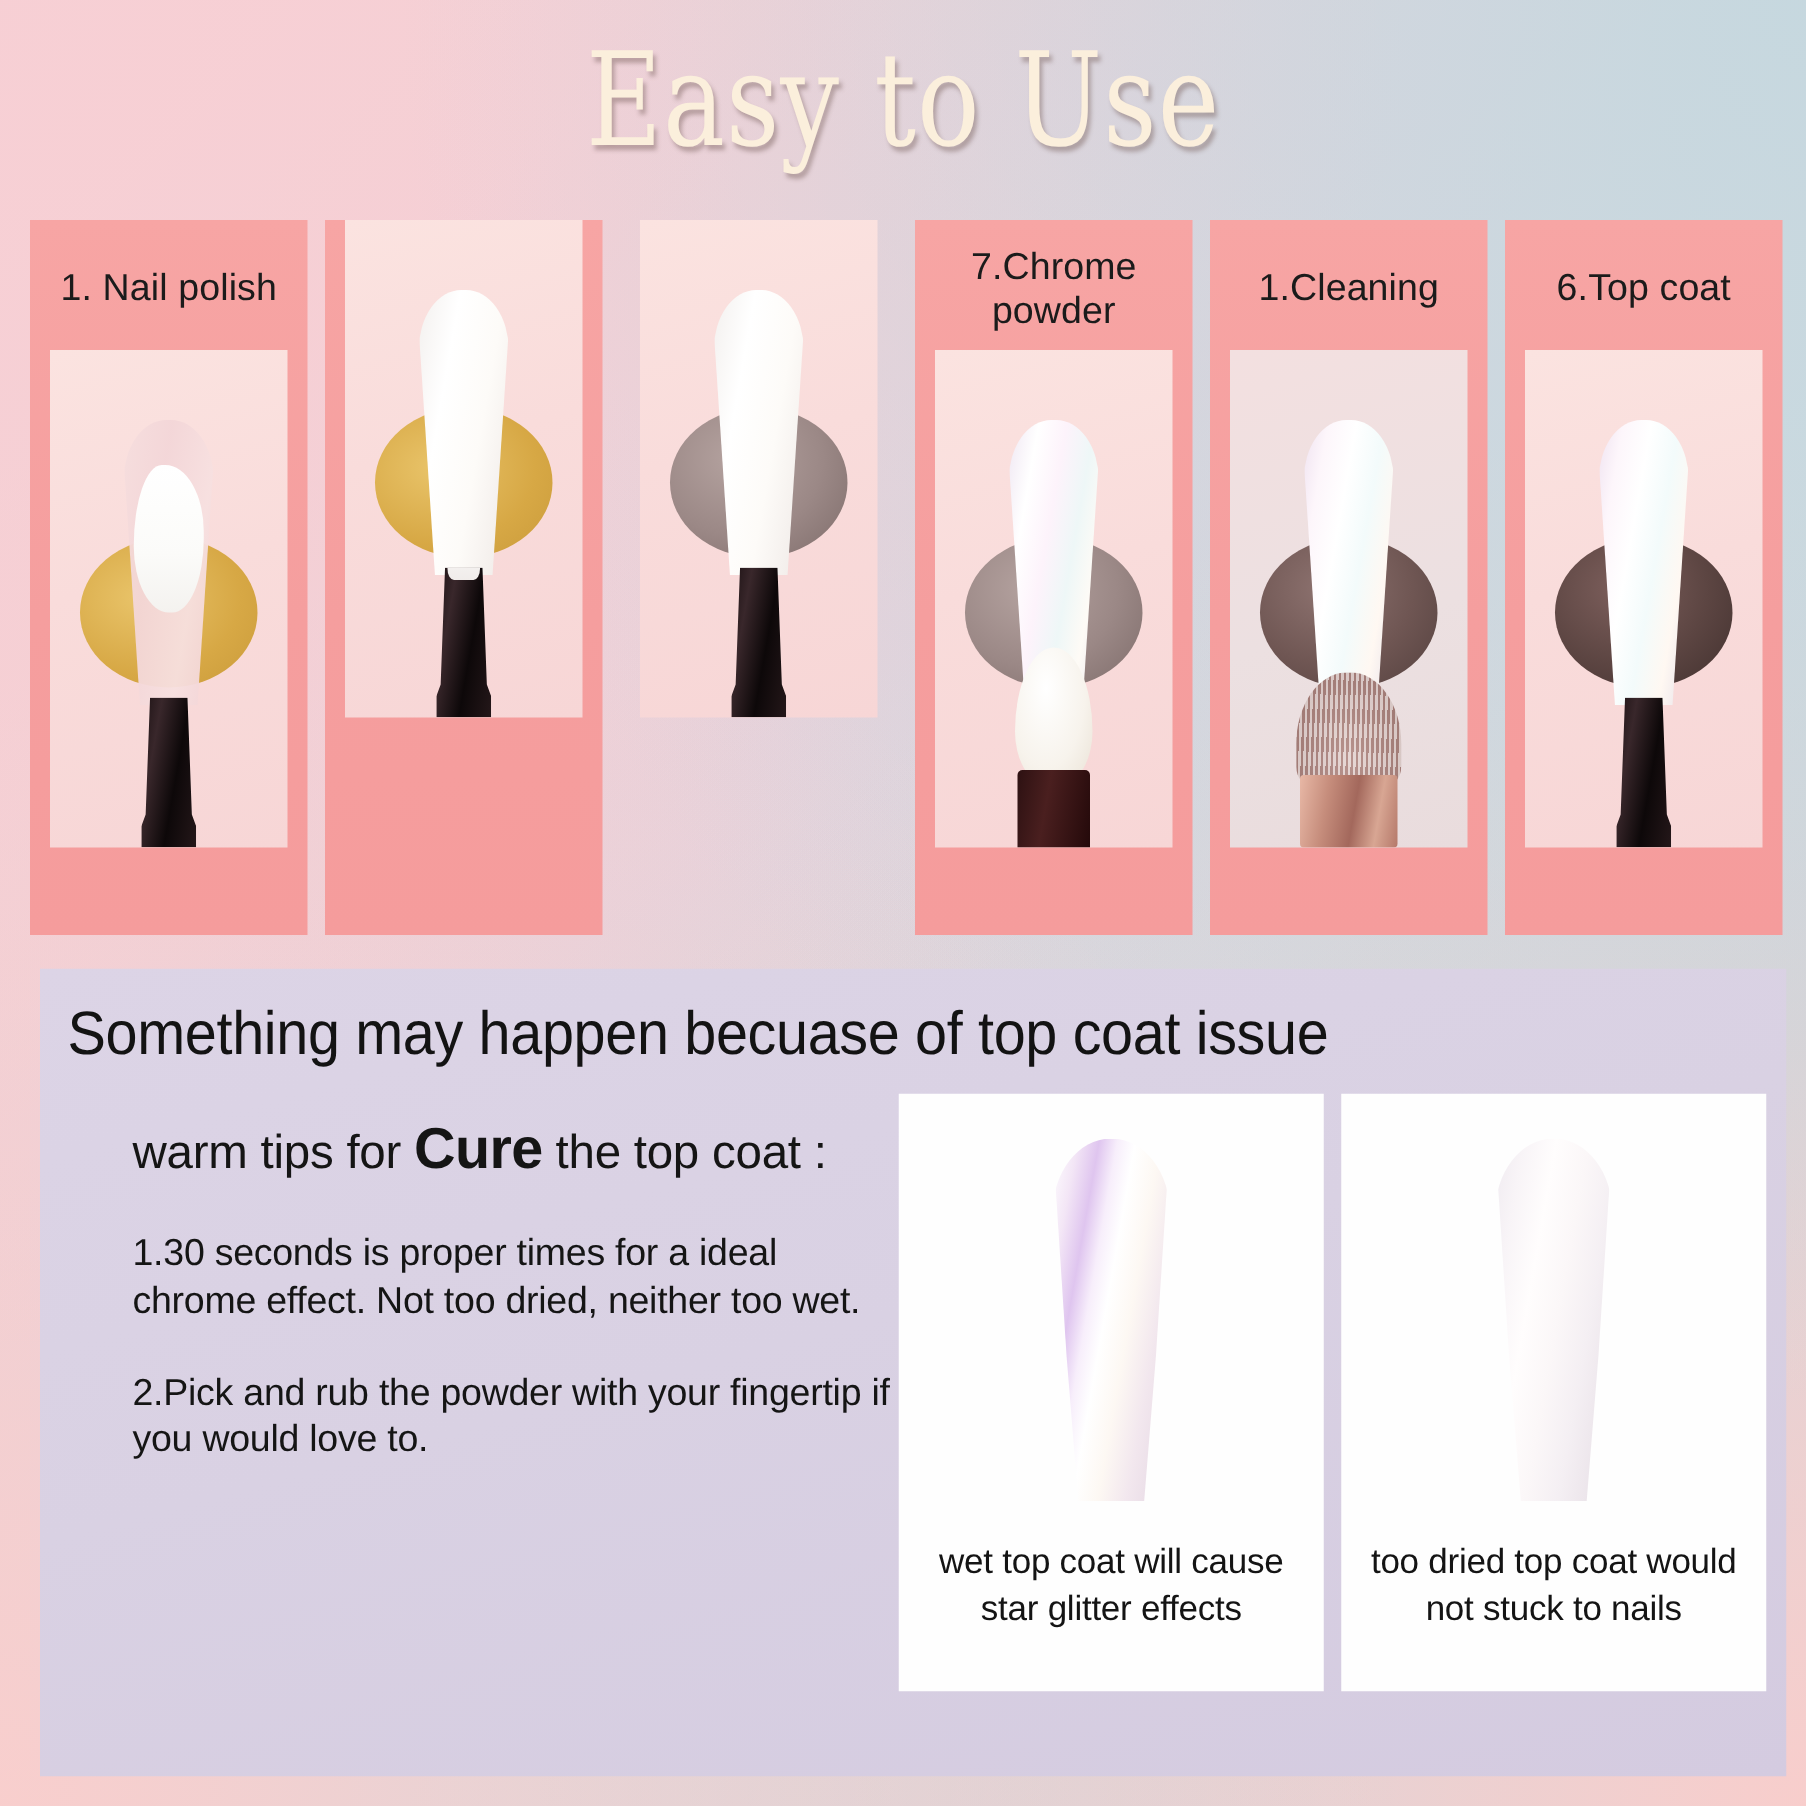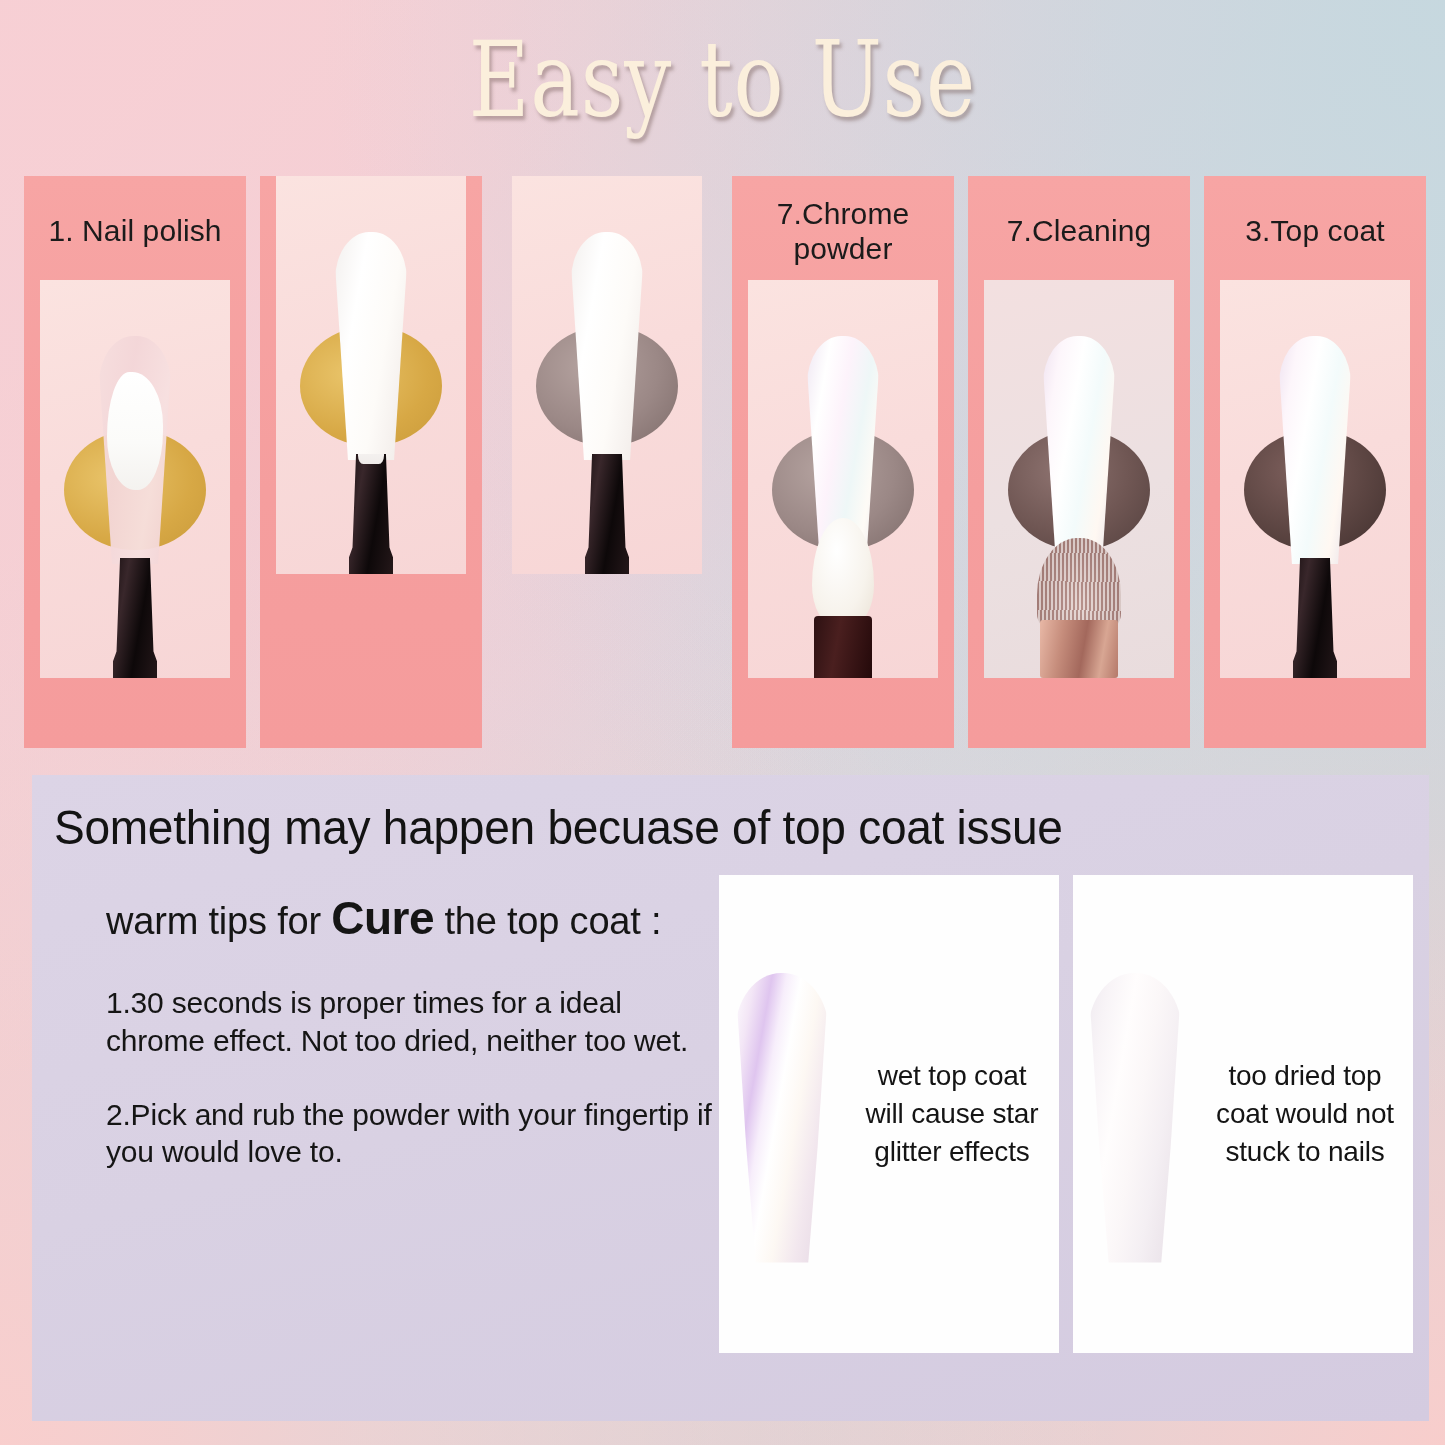--- a/index.html
+++ b/index.html
@@ -183,21 +183,21 @@
     font-size:30px; line-height:1.26; margin-top:36px; letter-spacing:-.2px;
   }
 
   .samples{
     position:absolute; right:16px; top:100px;
     display:flex; gap:14px;
   }
   .sample{
     width:340px; height:478px;
     background:#fefefe;
-    display:flex; align-items:center;
+    display:flex; flex-direction:column; align-items:center;
     position:relative;
   }
   .sample .art{
     position:relative; width:100%; height:355px;
   }
   .long-nail{
     position:absolute; left:50%; top:36px; transform:translateX(-50%);
     width:94px; height:290px;
     clip-path: polygon(14% 0%, 86% 0%, 98% 10%, 88% 60%, 78% 100%, 22% 100%, 12% 60%, 2% 10%);
     border-radius:46px 46px 8px 8px / 60px 60px 8px 8px;
@@ -261,33 +261,33 @@
       <div class="blob stone"></div>
       <div class="nail chrome"></div>
       <div class="sponge">
         <div class="tip"></div>
         <div class="stem"></div>
       </div>
     </div>
   </div>
 
   <div class="card">
-    <div class="card-title">7.Cleaning</div>
+    <div class="card-title">1.Cleaning</div>
     <div class="panel grey">
       <div class="blob stone-d"></div>
       <div class="nail chrome2"></div>
       <div class="dustbrush">
         <div class="bristles"></div>
         <div class="ferrule"></div>
       </div>
     </div>
   </div>
 
   <div class="card">
-    <div class="card-title">3.Top coat</div>
+    <div class="card-title">6.Top coat</div>
     <div class="panel">
       <div class="blob stone-dk"></div>
       <div class="nail chrome2"></div>
       <div class="brush-handle"></div>
     </div>
   </div>
 </div>
 
 <div class="bottom">
 

